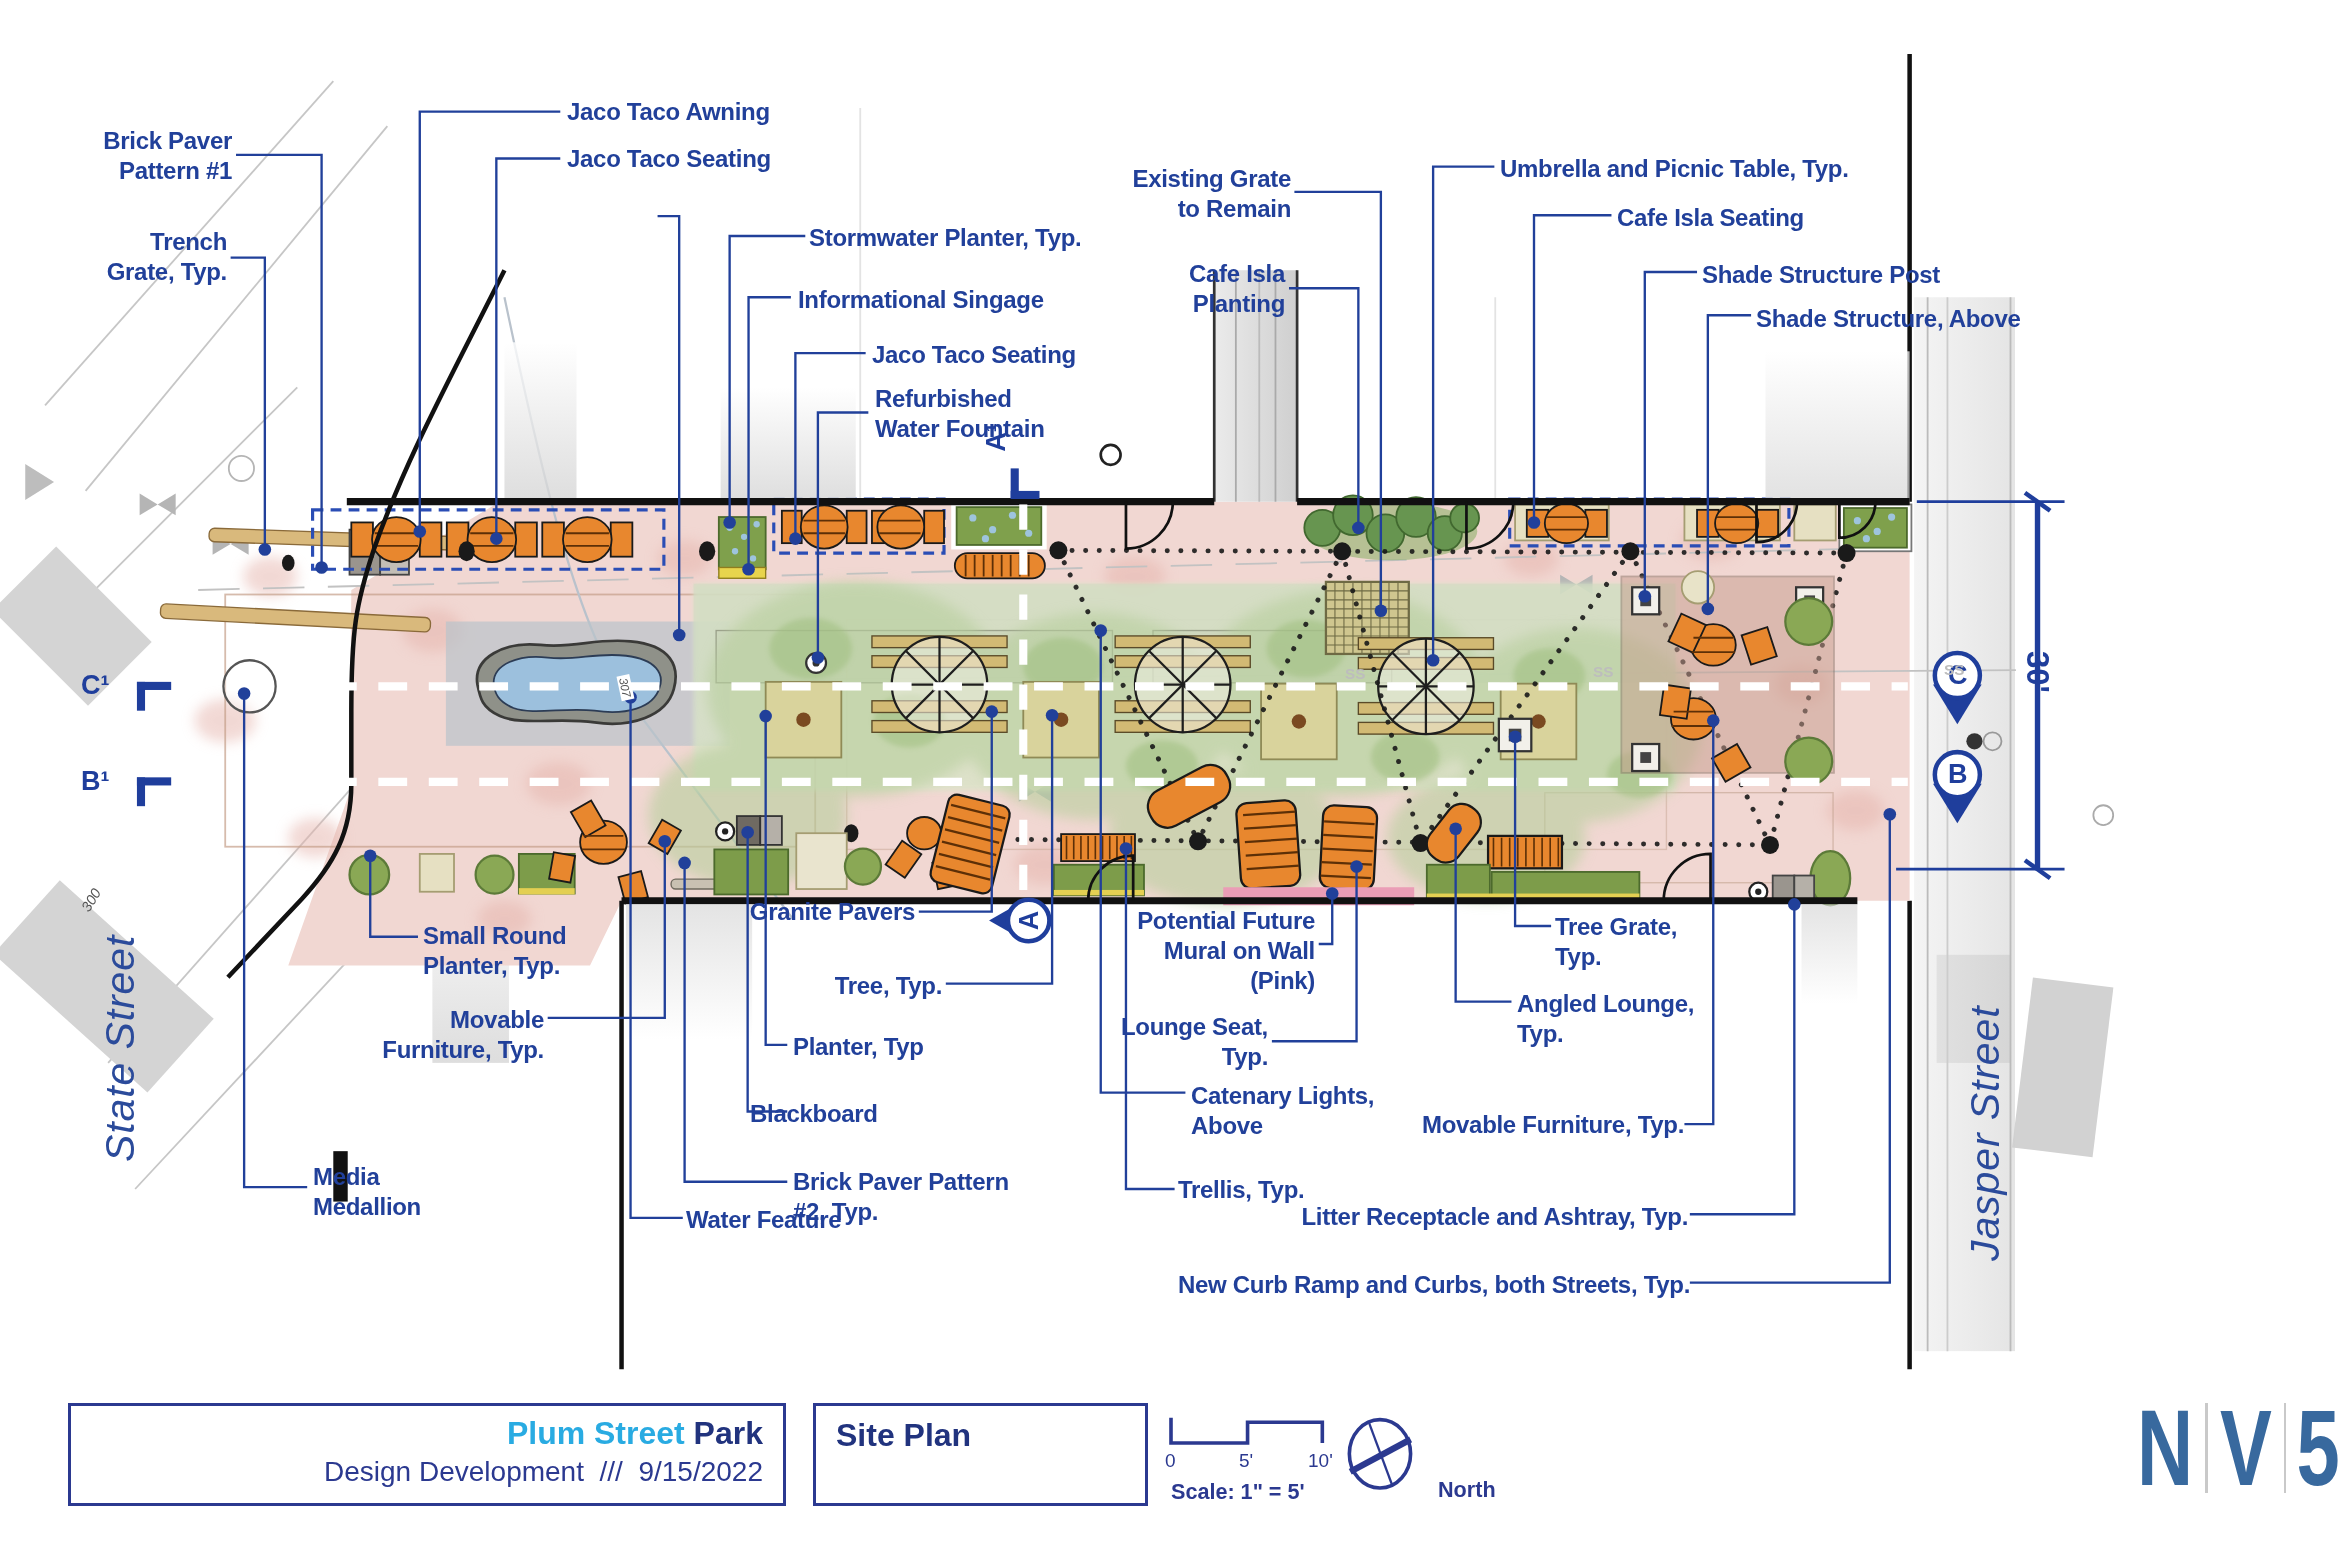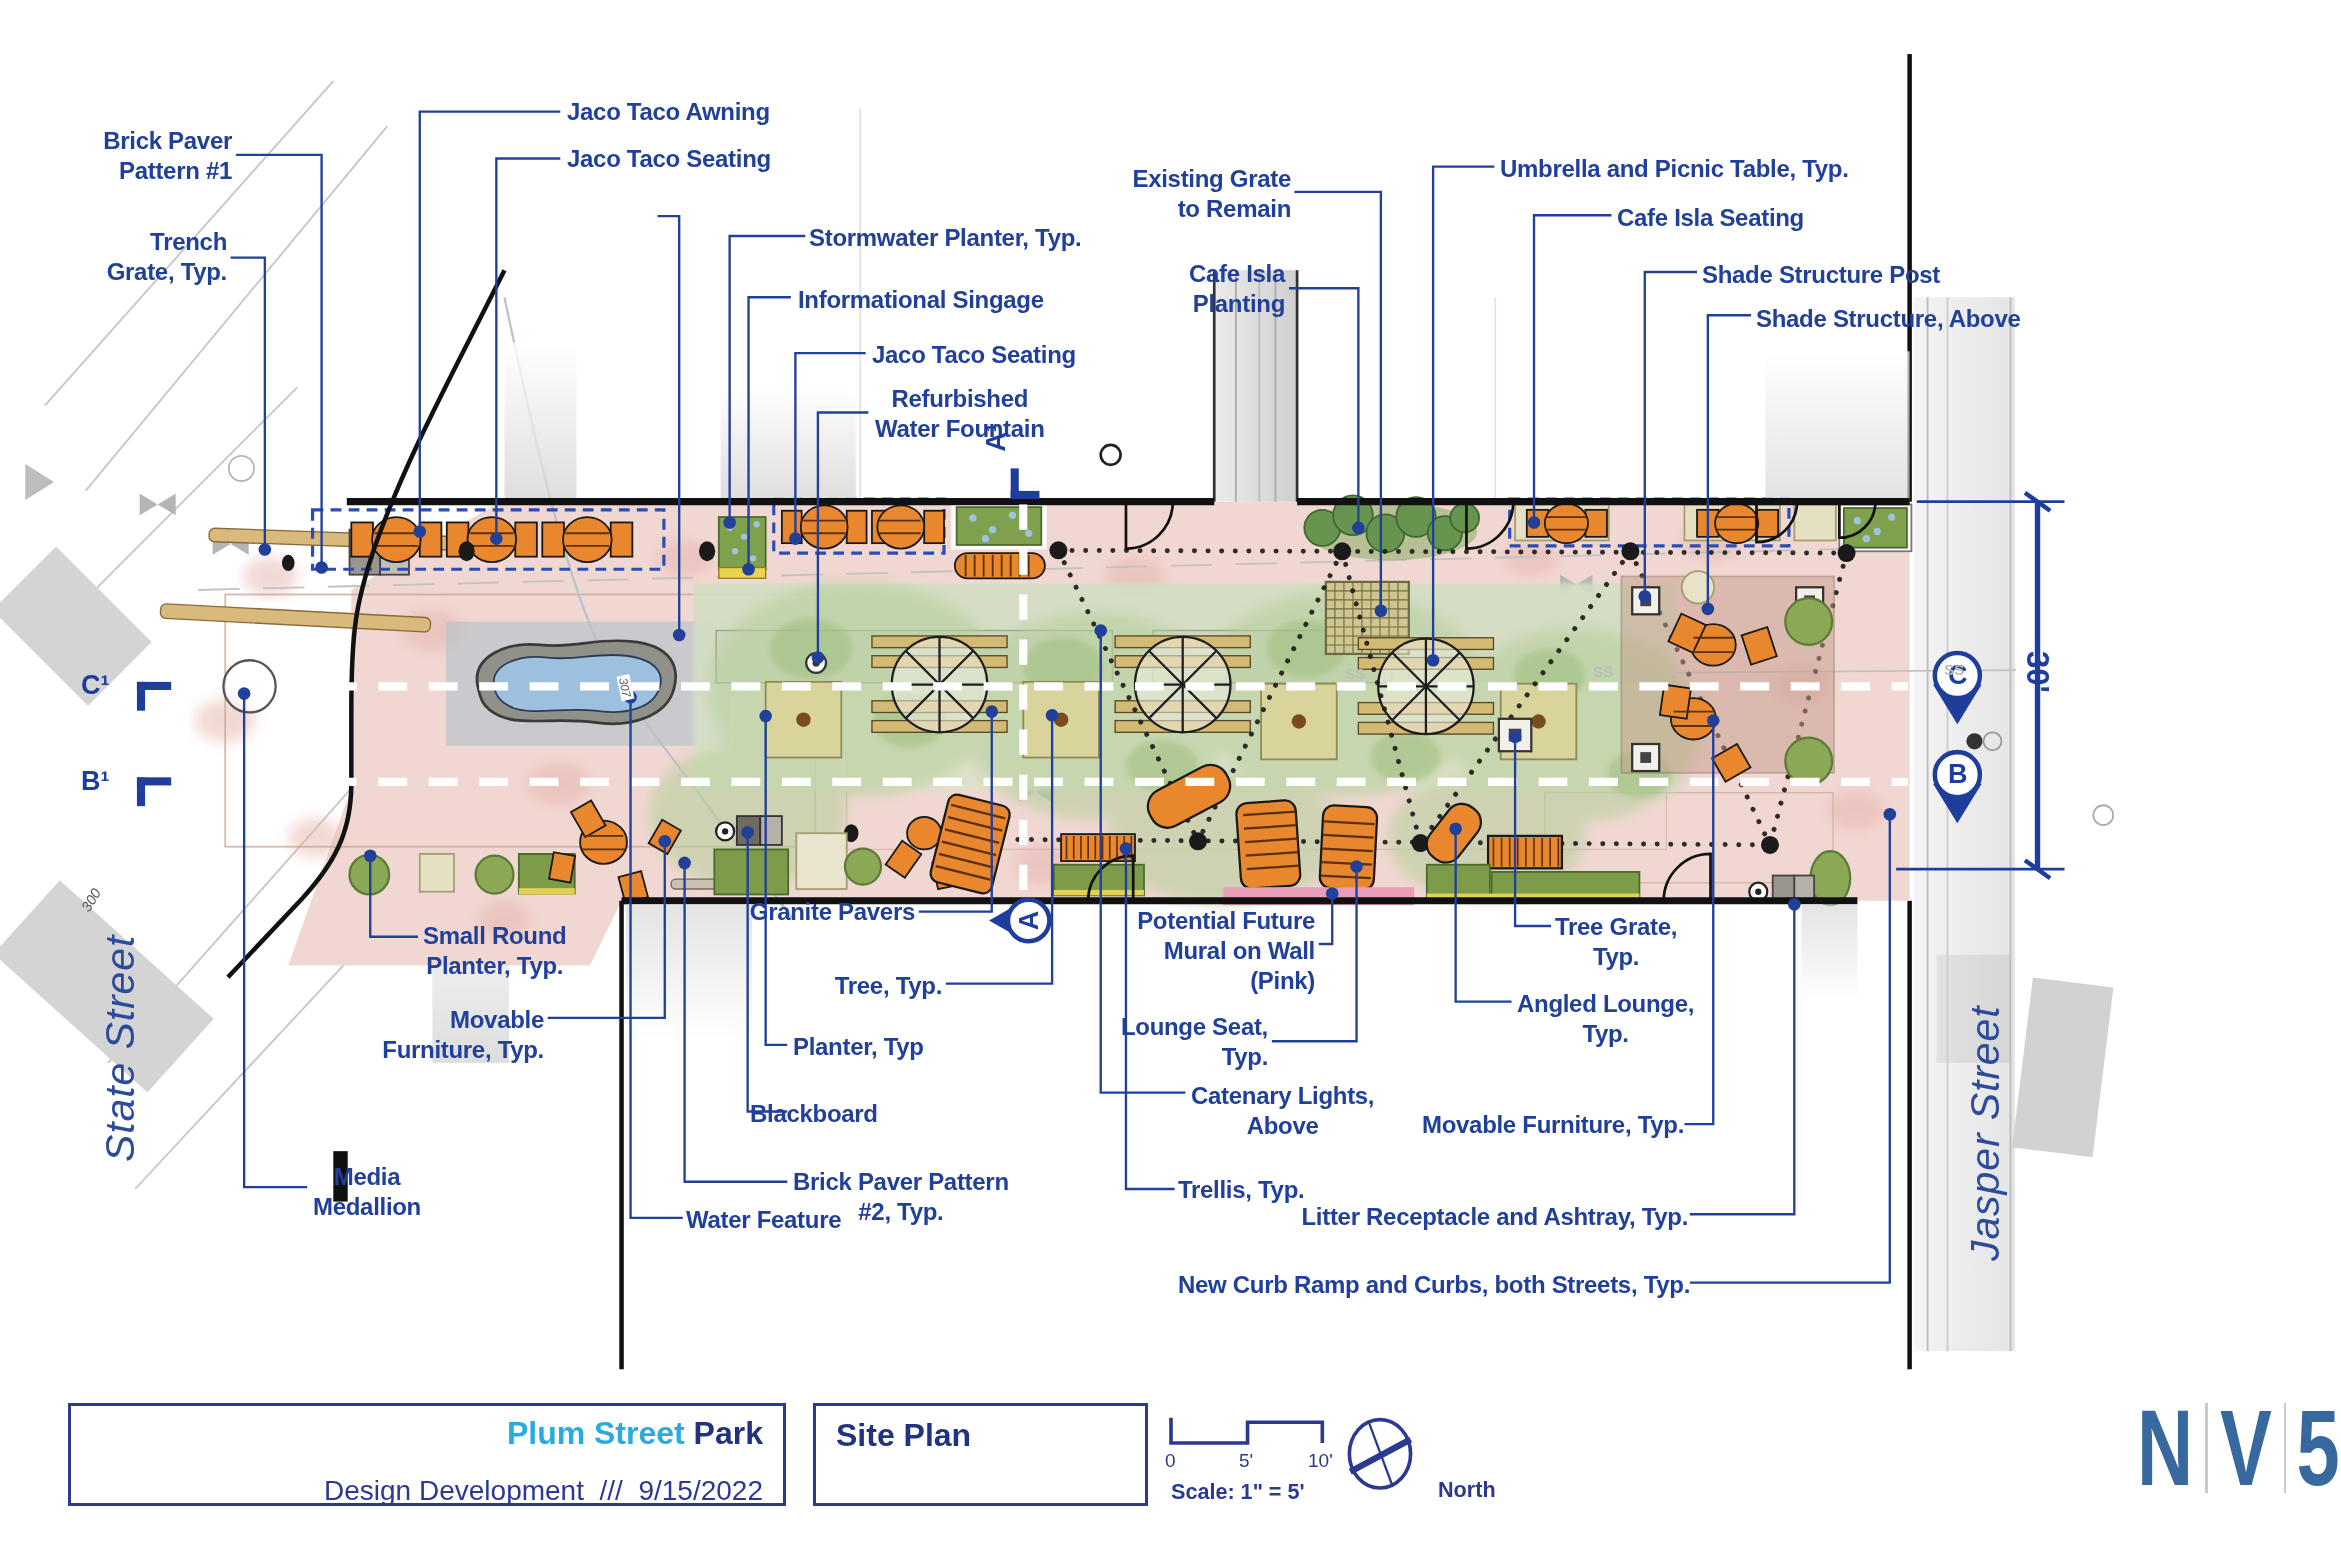--- a/index.html
+++ b/index.html
@@ -1,28 +1,28 @@
 <!DOCTYPE html>
 <html style="font-size:14.4px"><head>
 <meta charset="utf-8">
 <style>
   html,body{margin:0;padding:0;background:#fff;}
   #canvas{position:relative;width:2342px;height:1561px;background:#ffffff;overflow:hidden;
           font-family:"Liberation Sans",sans-serif;}
   svg{position:absolute;left:0;top:0;}
   .co{position:absolute;font:bold 24px/1.24 "Liberation Sans",sans-serif;color:#21409a;
-      white-space:pre-line;letter-spacing:-0.3px;text-align:center;}
+      white-space:pre-line;letter-spacing:-0.3px;}
   .co.r{text-align:right;}
   .mk{position:absolute;font:bold 27px "Liberation Sans",sans-serif;color:#1f3e9c;}
   .street{position:absolute;font:italic 41px "Liberation Sans",sans-serif;color:#2b4b9b;
           transform:rotate(-90deg);transform-origin:top left;letter-spacing:0.9px;}
   .tbox{position:absolute;border:3.6px solid #2b3990;background:#fff;}
   .t1a{position:absolute;right:20px;top:9px;font:bold 32px "Liberation Sans",sans-serif;color:#21337e;}
   .t1a .cy{color:#29abe2;text-align:right;}
-  .t1b{position:absolute;right:20px;top:50px;font:400 28px "Liberation Sans",sans-serif;color:#2b3990;margin-top:19px;}
+  .t1b{position:absolute;right:20px;top:50px;font:400 28px "Liberation Sans",sans-serif;color:#2b3990;}
   .t2{position:absolute;left:20px;top:10.8px;font:bold 32px "Liberation Sans",sans-serif;color:#21337e;}
   .sb{position:absolute;font:400 19px "Liberation Sans",sans-serif;color:#2b3990;}
   .sbb{position:absolute;font:bold 21.6px "Liberation Sans",sans-serif;color:#2b3990;}
   .tiny{position:absolute;font:italic 14.4px "Liberation Sans",sans-serif;color:#555;}
   .ss{position:absolute;font:bold 15.3px "Liberation Sans",sans-serif;color:#bdbdbd;}
   #nv5{position:absolute;left:2131px;top:1394px;display:flex;align-items:center;}
   #nv5 .L{font:bold 108px/1 "Liberation Sans",sans-serif;color:#38699e;transform:scale(.72,1);
           display:inline-block;margin:0 -5.4px;}
   #nv5 .sep{width:2.7px;height:90px;background:#c9c9c9;margin:0 7.2px;}
   .cletter{position:absolute;font:bold 27px "Liberation Sans",sans-serif;color:#1f3e9c;}

